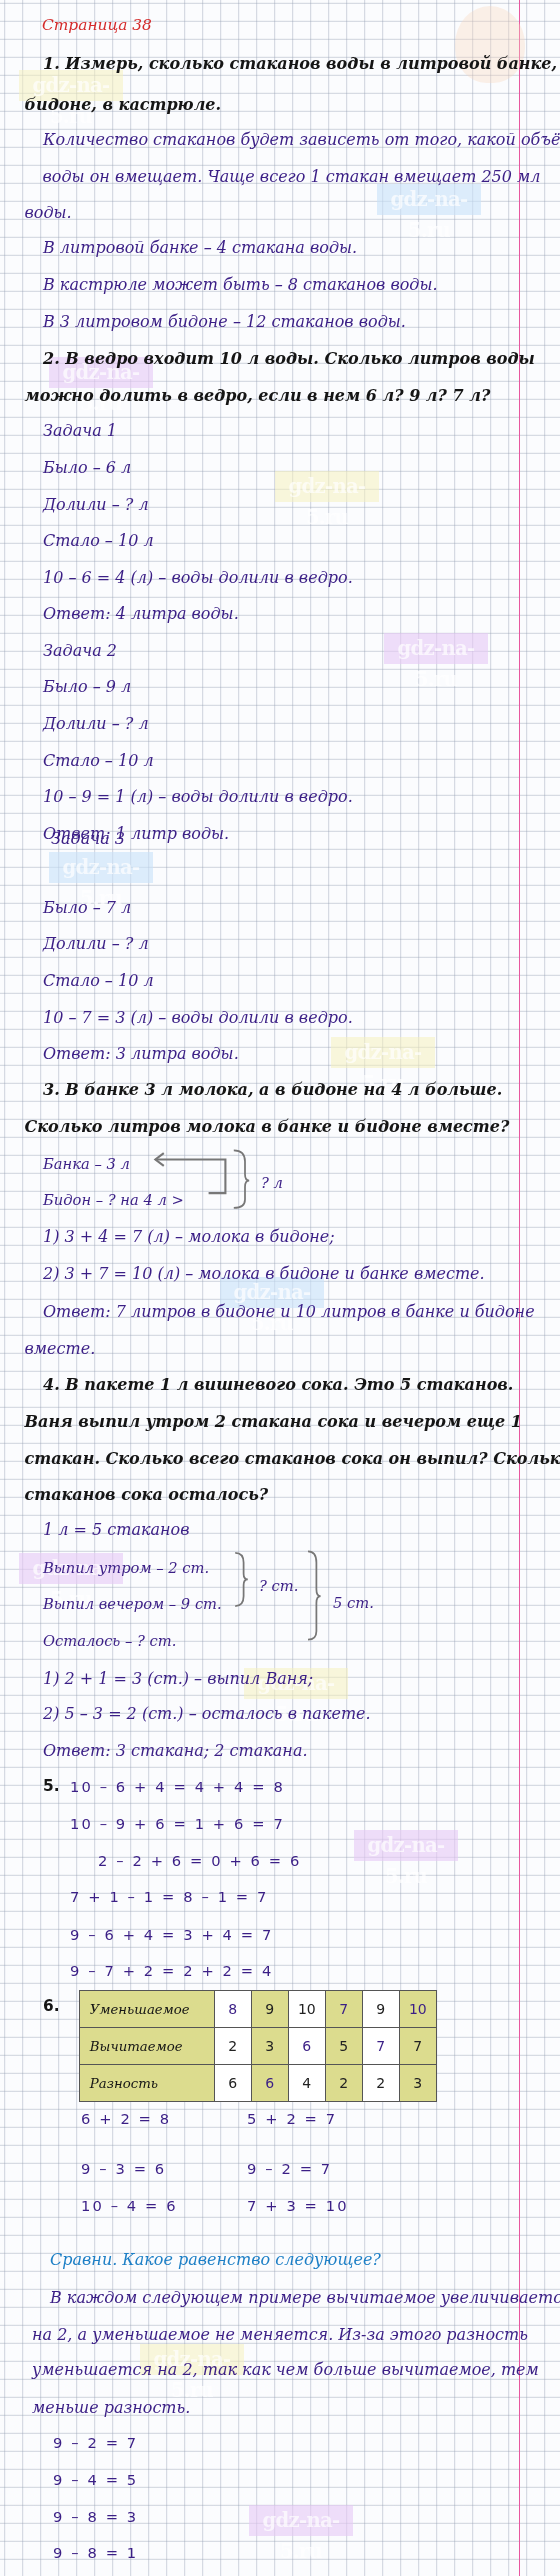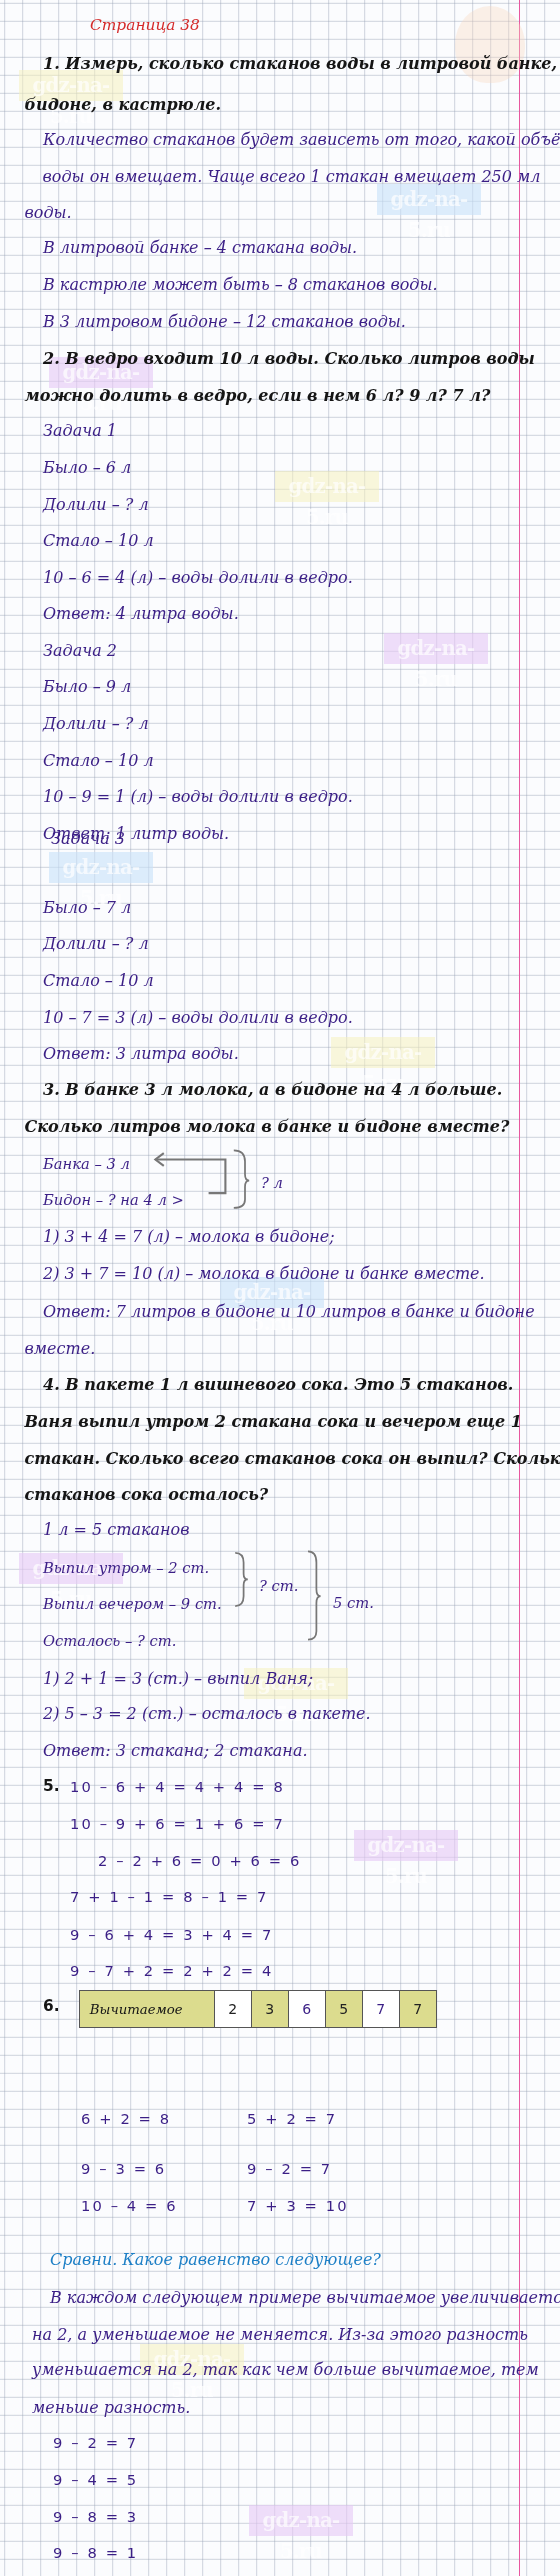--- a/index.html
+++ b/index.html
@@ -34,21 +34,21 @@
     border-radius: 50% 50% 45% 45%;
     background: rgba(250,215,190,0.35);
   }
   .line {
     position: absolute;
     white-space: nowrap;
     font-style: italic;
     font-size: 16px;
     line-height: 21px;
   }
-  .red { color: #d42a2a; font-size: 15.4px; padding-left: 48px; }
+  .red { color: #d42a2a; font-size: 15.4px; }
   .black { color: #151515; font-weight: bold; }
   .purple { color: #3b1f86; }
   .blue { color: #1d7fc6; }
   .num { font-style: normal; font-family: "DejaVu Sans", sans-serif; font-size: 14.7px; letter-spacing: 2.1px; }
   .label-num { color: #151515; font-weight: bold; font-style: normal; font-family: "DejaVu Sans", sans-serif; font-size: 15.4px; }
 
   .diagram-svg { position: absolute; }
 
   table.t6 {
     position: absolute; left: 79px; top: 1990px;
@@ -173,29 +173,47 @@
 <div class="line purple num" style="left:70px;top:1776px;">10 – 6 + 4 = 4 + 4 = 8</div>
 <div class="line purple num" style="left:70px;top:1813px;">10 – 9 + 6 = 1 + 6 = 7</div>
 <div class="line purple num" style="left:70px;top:1850px;margin-left:28px;">2 – 2 + 6 = 0 + 6 = 6</div>
 <div class="line purple num" style="left:70px;top:1886px;">7 + 1 – 1 = 8 – 1 = 7</div>
 <div class="line purple num" style="left:70px;top:1924px;">9 – 6 + 4 = 3 + 4 = 7</div>
 <div class="line purple num" style="left:70px;top:1960px;">9 – 7 + 2 = 2 + 2 = 4</div>
 
 <div class="line label-num" style="left:43px;top:1996px;">6.</div>
 <table class="t6">
   <tbody>
+      <tr>
+    <td class="hdr y">Уменьшаемое</td>
+    <td class="w pc">8</td>
+    <td class="y">9</td>
+    <td class="w">10</td>
+    <td class="y pc">7</td>
+    <td class="w">9</td>
+    <td class="y pc">10</td>
+  </tr>
   <tr>
     <td class="hdr y">Вычитаемое</td>
     <td class="w">2</td>
     <td class="y">3</td>
     <td class="w pc">6</td>
     <td class="y">5</td>
     <td class="w pc">7</td>
     <td class="y">7</td>
   </tr>
+  <tr>
+    <td class="hdr y">Разность</td>
+    <td class="w">6</td>
+    <td class="y pc">6</td>
+    <td class="w">4</td>
+    <td class="y">2</td>
+    <td class="w">2</td>
+    <td class="y">3</td>
+  </tr>
 </tbody>
   </table>
 
 <div class="line purple num" style="left:81px;top:2108px;">6 + 2 = 8</div>
 <div class="line purple num" style="left:81px;top:2158px;">9 – 3 = 6</div>
 <div class="line purple num" style="left:81px;top:2195px;">10 – 4 = 6</div>
 <div class="line purple num" style="left:247px;top:2108px;">5 + 2 = 7</div>
 <div class="line purple num" style="left:247px;top:2158px;">9 – 2 = 7</div>
 <div class="line purple num" style="left:247px;top:2195px;">7 + 3 = 10</div>
 

